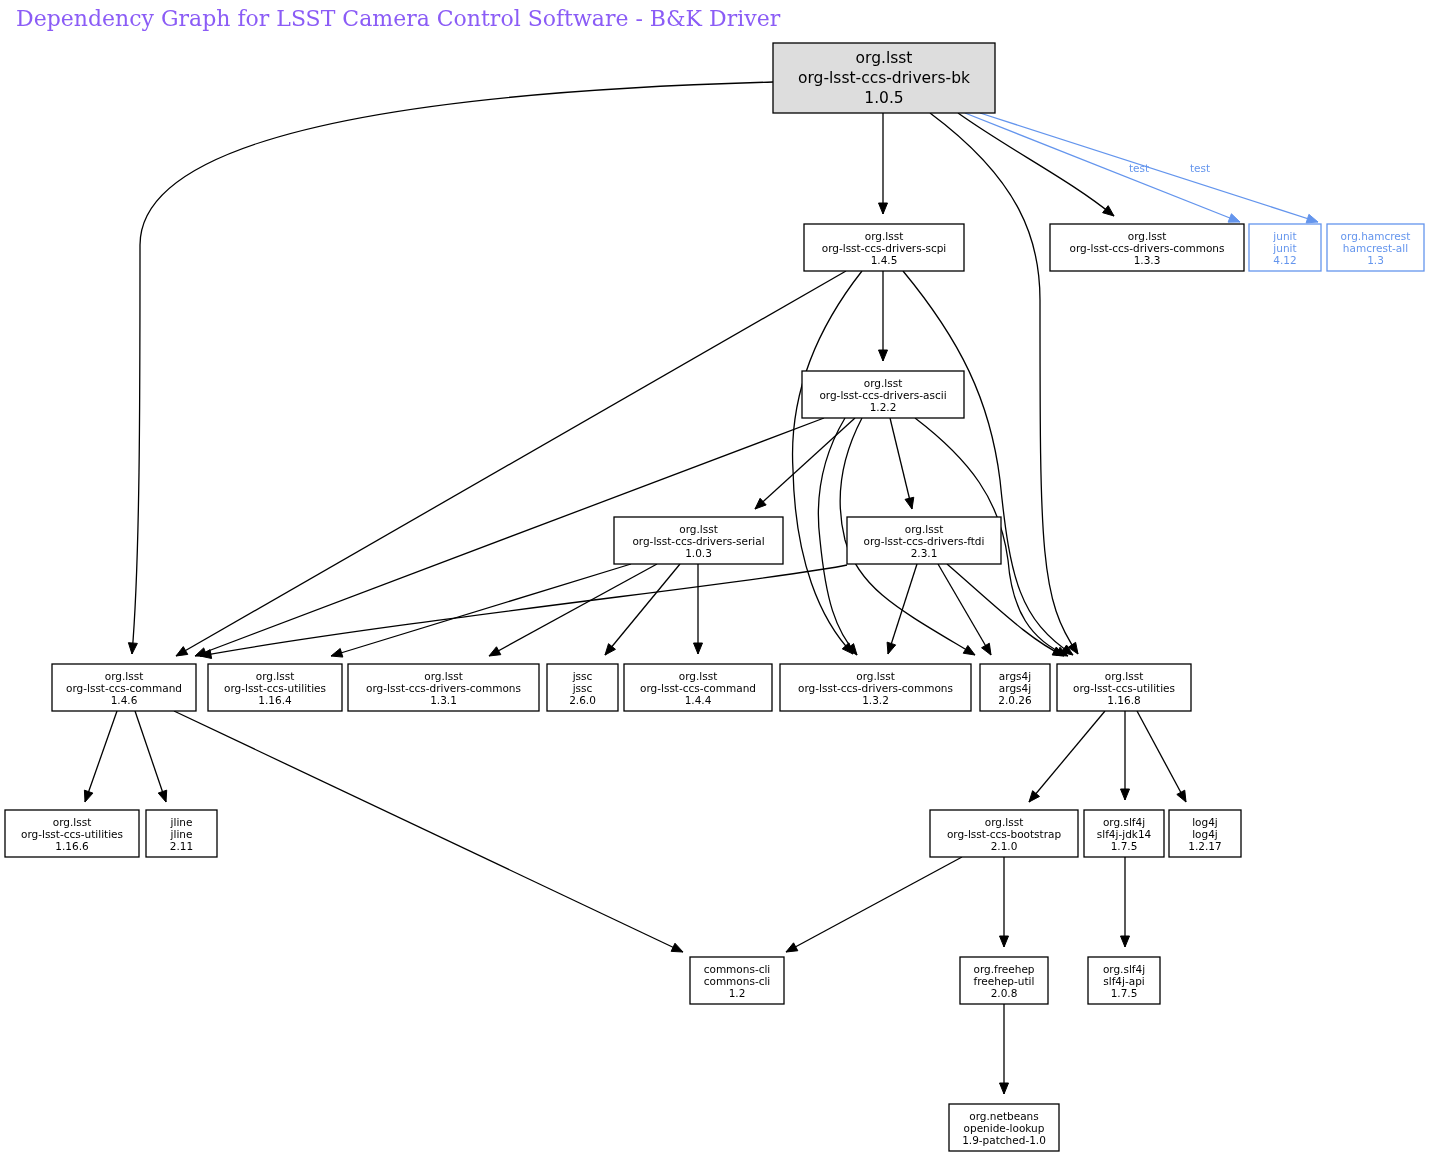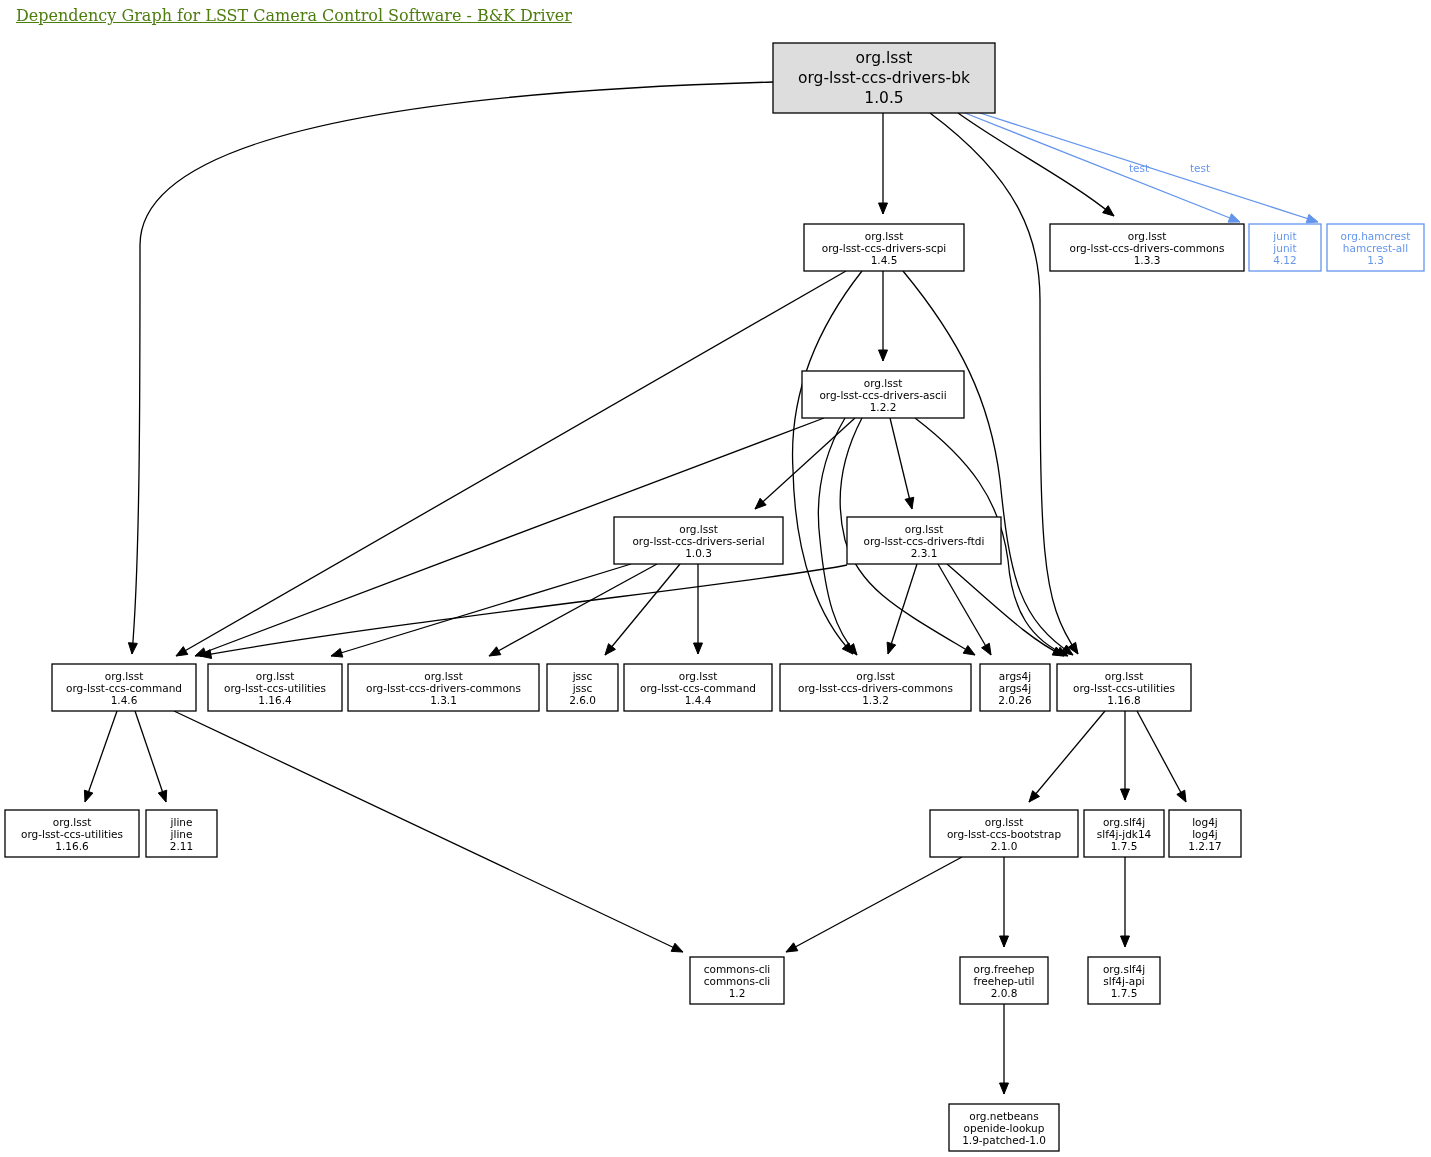--- a/index.html
+++ b/index.html
@@ -1,21 +1,20 @@
 <!DOCTYPE html>
 <html><head>
 <meta charset="utf-8">
 <style>
   html, body { margin: 0; padding: 0; background: #ffffff; }
   body { width: 1431px; height: 1157px; position: relative; overflow: hidden; }
   #title {
     position: absolute; left: 16px; top: 6px;
-    font-family: "DejaVu Serif", serif; font-size: 16px; color: #4d7c0f;
+    font-family: "DejaVu Serif", serif; font-size: 22px; color: #8b5cf6;
     white-space: nowrap;
-    text-decoration: underline;
   }
   #graph { position: absolute; left: 0; top: 0; }
   .node-rect { fill: #ffffff; stroke: #000; stroke-width: 1.3; }
   .node-rect.root { fill: #dddddd; }
   .node-rect.test { stroke: #6495ed; }
   .node-text { font-family: "DejaVu Sans", sans-serif; font-size: 10.5px; fill: #000; text-anchor: middle; }
   .node-text.root { font-size: 15.5px; }
   .node-text.test { fill: #6495ed; }
   .edge { fill: none; stroke: #000; stroke-width: 1.3; }
   .edge.test { stroke: #6495ed; }

